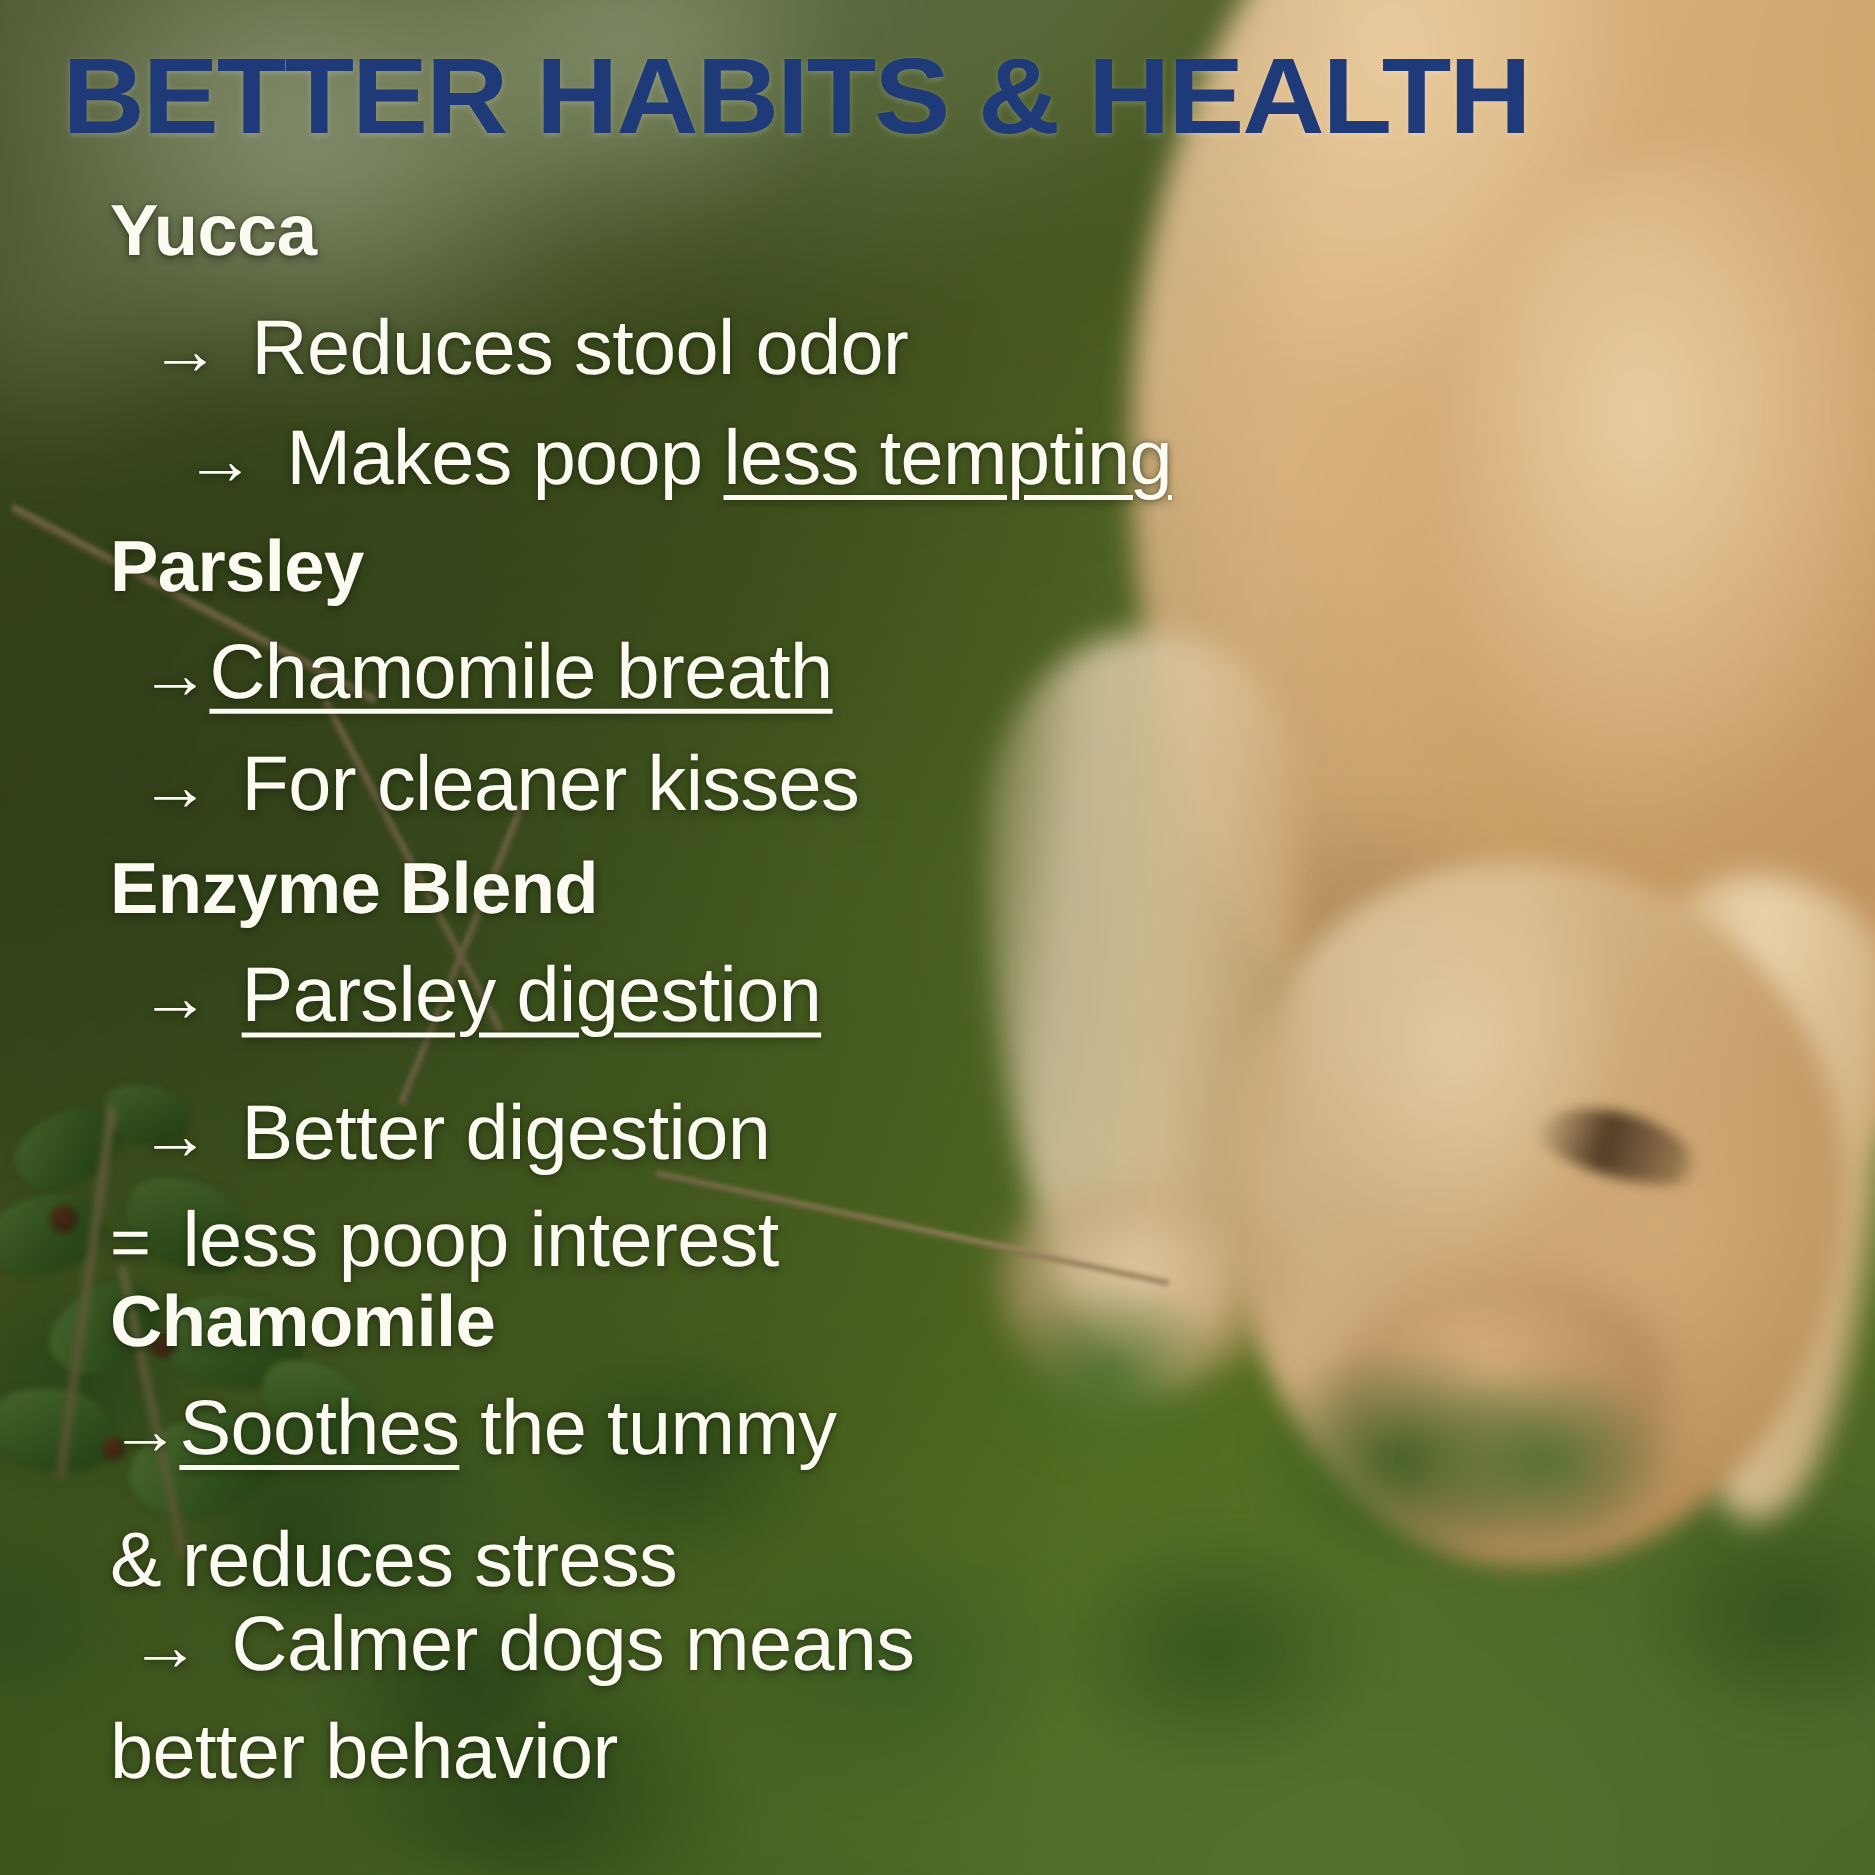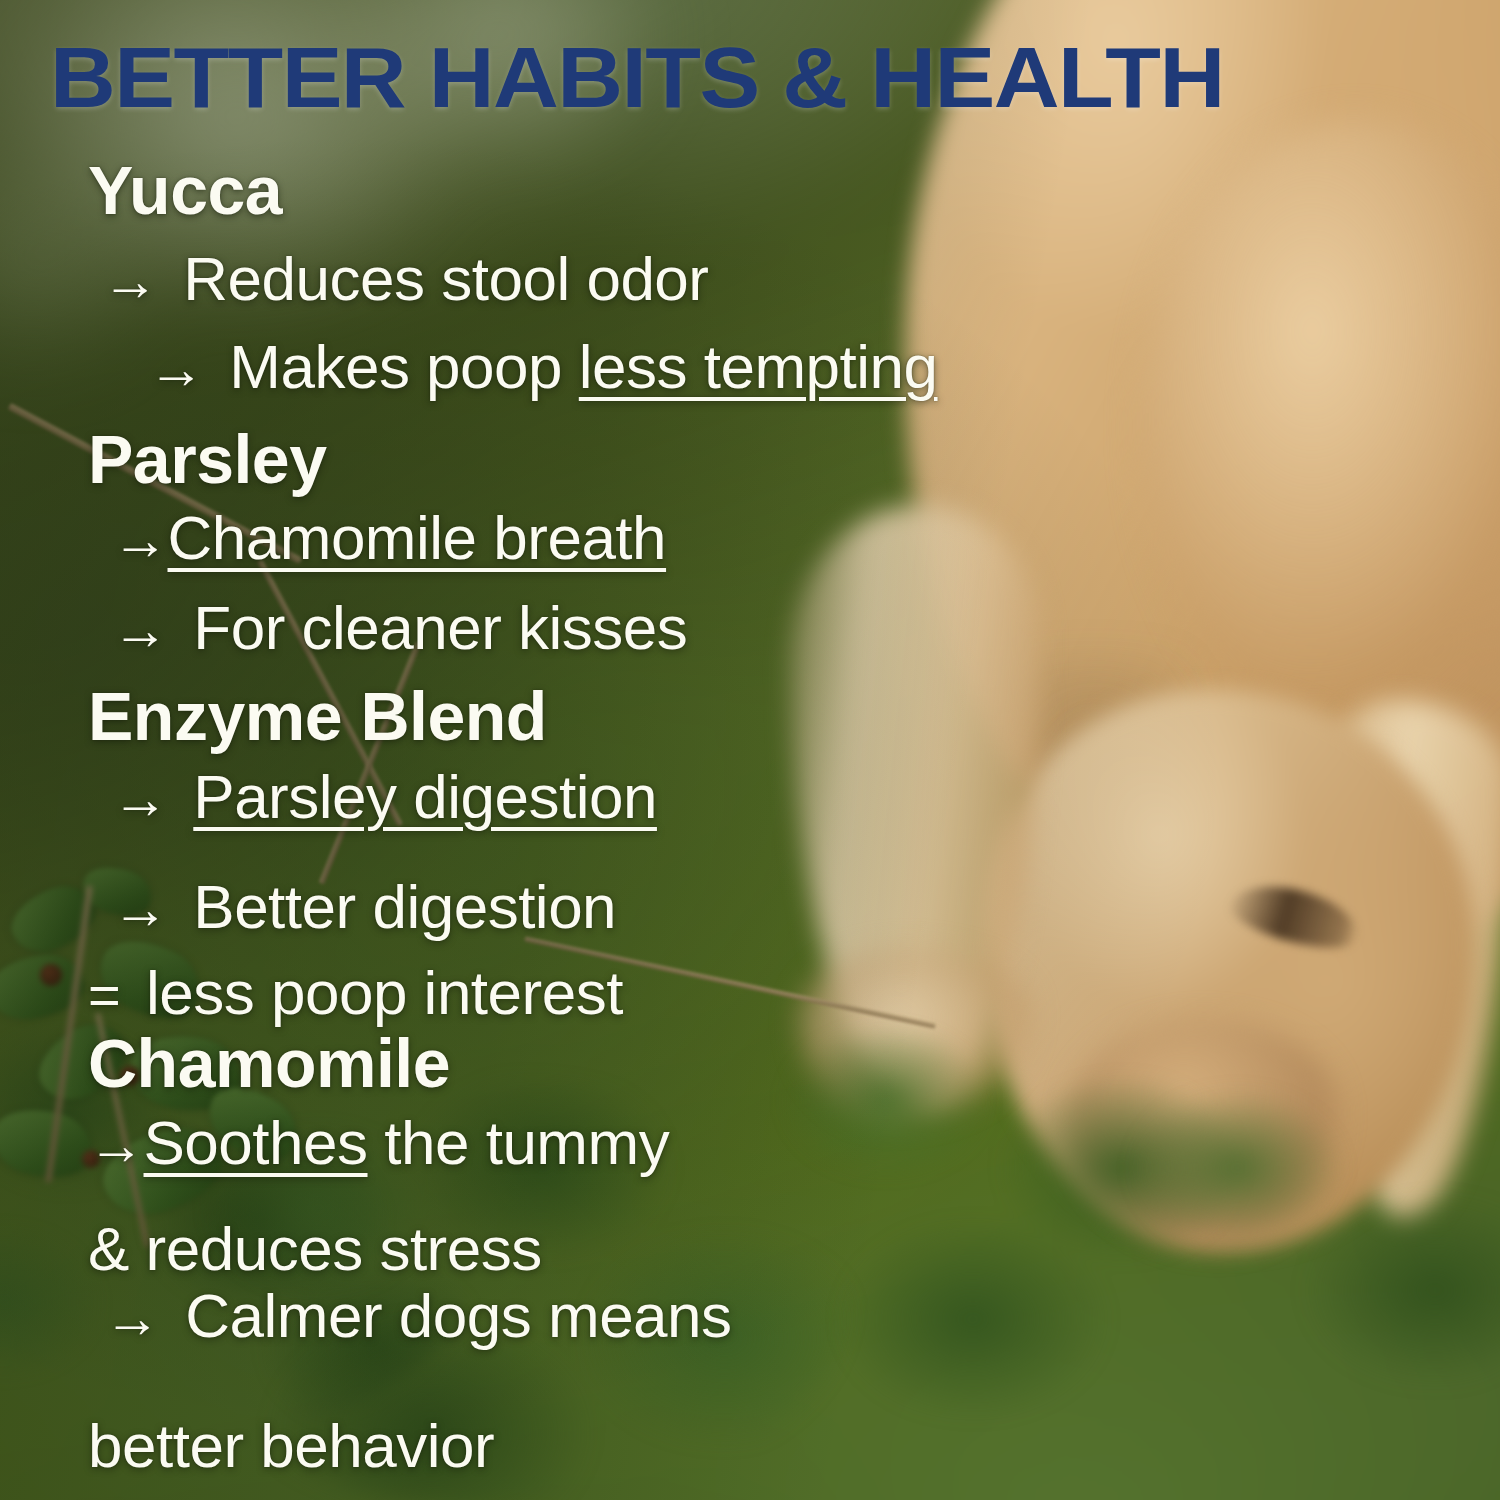--- a/index.html
+++ b/index.html
@@ -180,21 +180,21 @@
 
   .lines { position:absolute; left:0; top:146px; width:1500px; }
 
   .row {
     color:#fbfbf2;
     font-size:62px;
     line-height:1.0;
     white-space:nowrap;
     text-shadow:0 2px 7px rgba(20,28,10,.55), 0 0 2px rgba(20,28,10,.4);
   }
-  .row.head { font-weight:700; font-size:68px; letter-spacing:-.5px; }
+  .row.head { font-weight:700; font-size:58px; letter-spacing:-.5px; }
   .row.item { font-weight:400; letter-spacing:-.5px; }
 
   .u { text-decoration:underline; text-decoration-thickness:4px; text-underline-offset:9px; }
   .arw { font-size:56px; }
 </style>
 </head>
 <body>
 
 <div id="photo">
   <div class="layer bg-field"></div>
@@ -237,28 +237,28 @@
   <span class="twig" style="left:240px; top:760px; width:260px; height:6px; transform:rotate(-68deg);"></span>
   <span class="twig" style="left:520px; top:980px; width:420px; height:5px; transform:rotate(12deg);"></span>
 
   <div class="layer vignette"></div>
 </div>
 
 <div id="content">
   <div class="title">BETTER HABITS &amp; HEALTH</div>
   <div class="lines" id="lines">
       <div class="row head" style="position: absolute; left: 88px; top: 10px;">Yucca</div>
-      <div class="row item" style="position: absolute; left: 102px; top: 102px;"><span class="arw">→  </span><span>Reduces stool odor</span></div>
+      <div class="row item" style="position: absolute; left: 120px; top: 102px;"><span class="arw">→  </span><span>Reduces stool odor</span></div>
       <div class="row item" style="position: absolute; left: 112px; top: 190px; margin-left: 36px;"><span class="arw">→  </span><span>Makes poop </span><span class="u">less tempting</span></div>
       <div class="row head" style="position: absolute; left: 88px; top: 279px;">Parsley</div>
       <div class="row item" style="position: absolute; left: 112px; top: 361px;"><span class="arw">→</span><span class="u">Chamomile breath</span></div>
       <div class="row item" style="position: absolute; left: 112px; top: 451px;"><span class="arw">→  </span><span>For cleaner kisses</span></div>
       <div class="row head" style="position: absolute; left: 88px; top: 536px;">Enzyme Blend</div>
       <div class="row item" style="position: absolute; left: 112px; top: 620px;"><span class="arw">→  </span><span class="u">Parsley digestion</span></div>
       <div class="row item" style="position: absolute; left: 112px; top: 730px;"><span class="arw">→  </span><span>Better digestion</span></div>
       <div class="row item" style="position: absolute; left: 88px; top: 816px;"><span class="arw">=  </span><span>less poop interest</span></div>
       <div class="row head" style="position: absolute; left: 88px; top: 883px;">Chamomile</div>
       <div class="row item" style="position: absolute; left: 88px; top: 966px;"><span class="arw">→</span><span class="u">Soothes</span><span> the tummy</span></div>
       <div class="row item" style="position: absolute; left: 88px; top: 1072px;"><span>&amp; reduces stress</span></div>
       <div class="row item" style="position: absolute; left: 104px; top: 1139px;"><span class="arw">→  </span><span>Calmer dogs means</span></div>
-      <div class="row item" style="position: absolute; left: 88px; top: 1269px;"><span>better behavior</span></div>
+      <div class="row item" style="position: absolute; left: 88px; top: 1225px;"><span>better behavior</span></div>
     </div>
 </div>
 
 </body></html>

